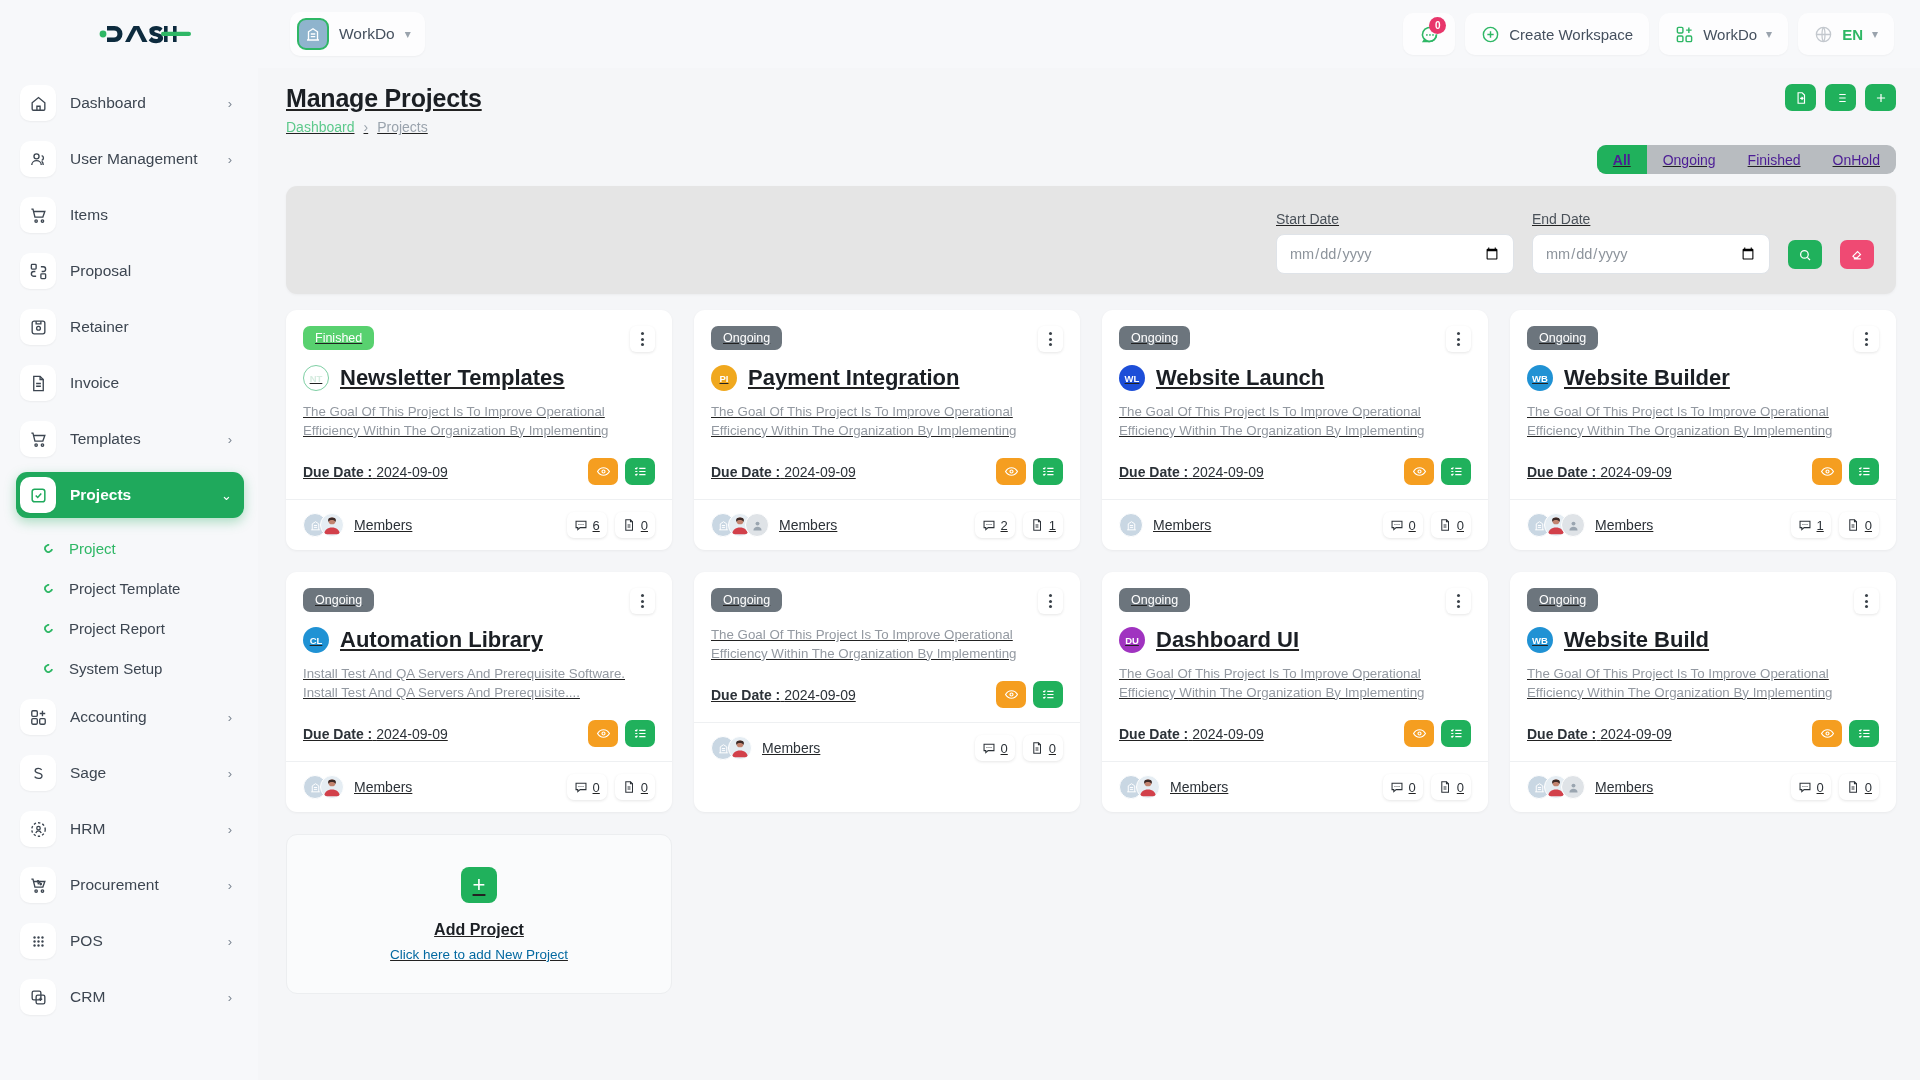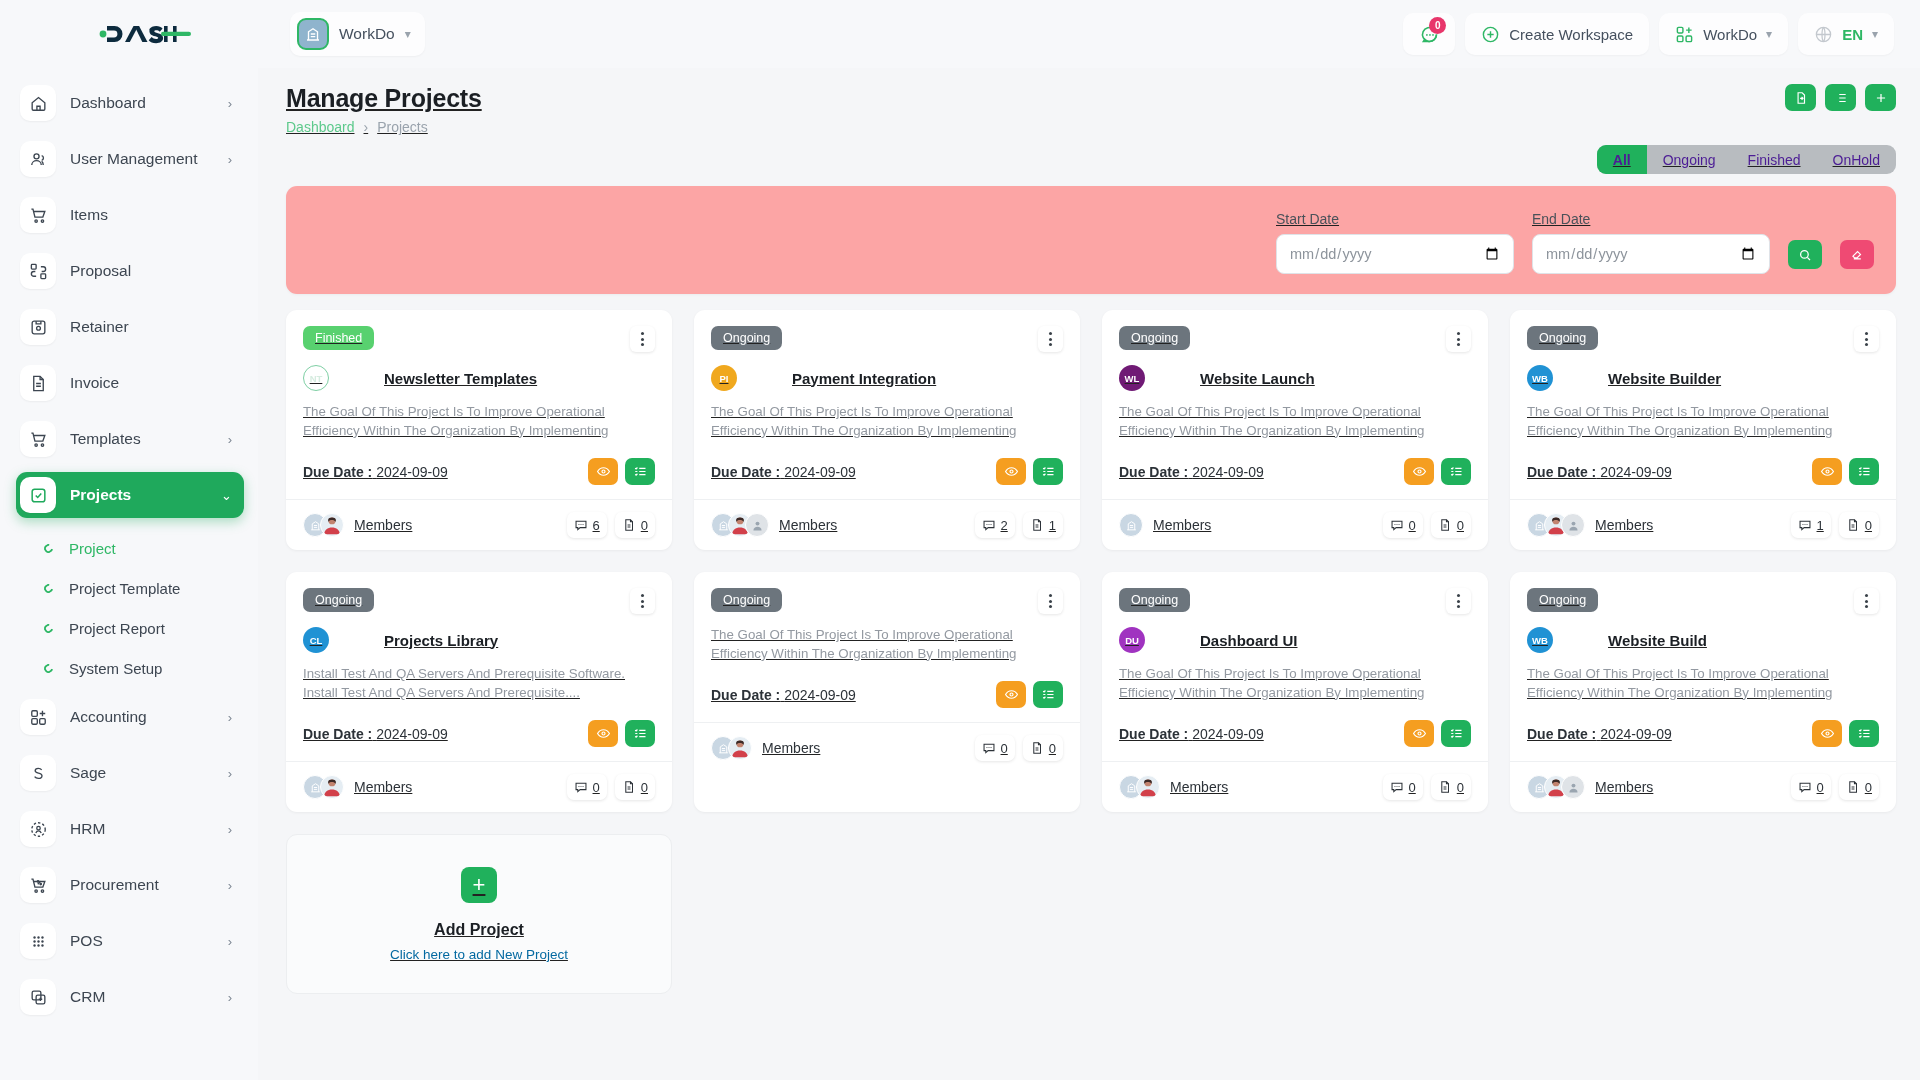--- a/index.html
+++ b/index.html
@@ -110,21 +110,21 @@
     height: 29px; width: fit-content;
   }
   .seg-btn {
     padding: 0 16px; display: flex; align-items: center;
     font-size: 14px; color: #4c1d95; cursor: pointer;
   }
   .seg-btn.on { background: #20b15c; font-weight: 600; }
   .seg-row { display: flex; }
 
   .filter-card {
-    margin-top: 12px; background: #fca5a5; border-radius: 11px;
+    margin-top: 12px; background: #e5e5e5; border-radius: 11px;
     height: 108px; display: flex; align-items: flex-end;
     justify-content: flex-end; padding: 0 22px 20px 22px; gap: 18px;
     box-shadow: 0 1px 3px rgba(0,0,0,.045);
   }
   .field { display: flex; flex-direction: column; gap: 7px; }
   .field label { font-size: 14px; color: #4a5159; }
   .date-input {
     width: 238px; height: 40px; border: 1px solid #dfe3e8; border-radius: 8px;
     padding: 0 12px; font-size: 14.5px; color: #8d949c;
     font-family: "Liberation Sans", sans-serif; background: #fff;
@@ -160,21 +160,21 @@
     align-items: center; justify-content: center; cursor: pointer;
     box-shadow: 0 1px 3px rgba(0,0,0,.10);
   }
   .kebab i { width: 3px; height: 3px; background: #3a4149; border-radius: 50%; display: block; }
   .ptitle-row { display: flex; align-items: center; gap: 11px; margin-top: 13px; }
   .avatar-round {
     width: 26px; height: 26px; border-radius: 50%;
     display: flex; align-items: center; justify-content: center;
     font-size: 9.5px; font-weight: 700; color: #fff; flex: 0 0 26px;
   }
-  .ptitle { font-size: 15px; font-weight: 700; color: #1b1f24; margin-left: 44px; }
+  .ptitle { font-size: 22px; font-weight: 700; color: #1b1f24; }
   .pdesc {
     margin-top: 12px; font-size: 13.3px; line-height: 1.42;
     color: #9399a1; height: 38px; overflow: hidden;
   }
   .pdue-row { display: flex; align-items: center; margin-top: 17px; }
   .pdue { font-size: 14px; color: #2c3238; }
   .pdue b { font-weight: 700; }
   .act-btns { margin-left: auto; display: flex; gap: 7px; }
   .act {
     width: 30px; height: 27px; border-radius: 7px;
@@ -689,21 +689,21 @@
           <div class="pcard-body">
             <div class="pcard-top">
               <span class="chip ongoing">Ongoing</span>
               <span class="kebab">
                 <i></i>
                 <i></i>
                 <i></i>
               </span>
             </div>
             <div class="ptitle-row">
-              <span class="avatar-round" style="background:#701a75;color:#ffffff;">WL</span>
+              <span class="avatar-round" style="background:#1d4ed8;color:#ffffff;">WL</span>
               <span class="ptitle">Website Launch</span>
             </div>
             <div class="pdesc">The Goal Of This Project Is To Improve Operational Efficiency Within The Organization By Implementing Process...</div>
             <div class="pdue-row">
               <span class="pdue"><b>Due Date :</b> <span>2024-09-09</span></span>
               <span class="act-btns">
                 <button class="act eye">
                   <svg width="15" height="15" viewBox="0 0 24 24" fill="none" stroke="#fff" stroke-width="1.9">
                     <path d="M2.5 12S6 6 12 6s9.5 6 9.5 6-3.5 6-9.5 6-9.5-6-9.5-6z"></path>
                     <circle cx="12" cy="12" r="2.4"></circle>
@@ -827,21 +827,21 @@
             <div class="pcard-top">
               <span class="chip ongoing">Ongoing</span>
               <span class="kebab">
                 <i></i>
                 <i></i>
                 <i></i>
               </span>
             </div>
             <div class="ptitle-row">
               <span class="avatar-round" style="background:#2092d4;color:#ffffff;">CL</span>
-              <span class="ptitle">Projects Library</span>
+              <span class="ptitle">Automation Library</span>
             </div>
             <div class="pdesc">Install Test And QA Servers And Prerequisite Software. Install Test And QA Servers And Prerequisite....</div>
             <div class="pdue-row">
               <span class="pdue"><b>Due Date :</b> <span>2024-09-09</span></span>
               <span class="act-btns">
                 <button class="act eye">
                   <svg width="15" height="15" viewBox="0 0 24 24" fill="none" stroke="#fff" stroke-width="1.9">
                     <path d="M2.5 12S6 6 12 6s9.5 6 9.5 6-3.5 6-9.5 6-9.5-6-9.5-6z"></path>
                     <circle cx="12" cy="12" r="2.4"></circle>
                   </svg>

